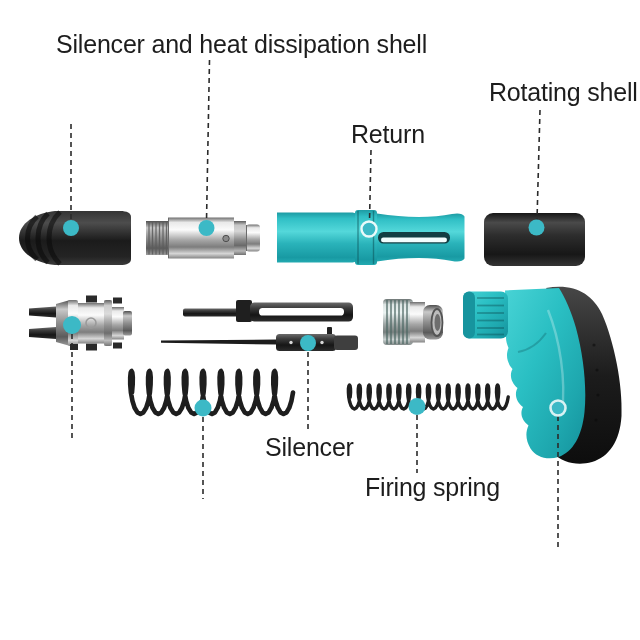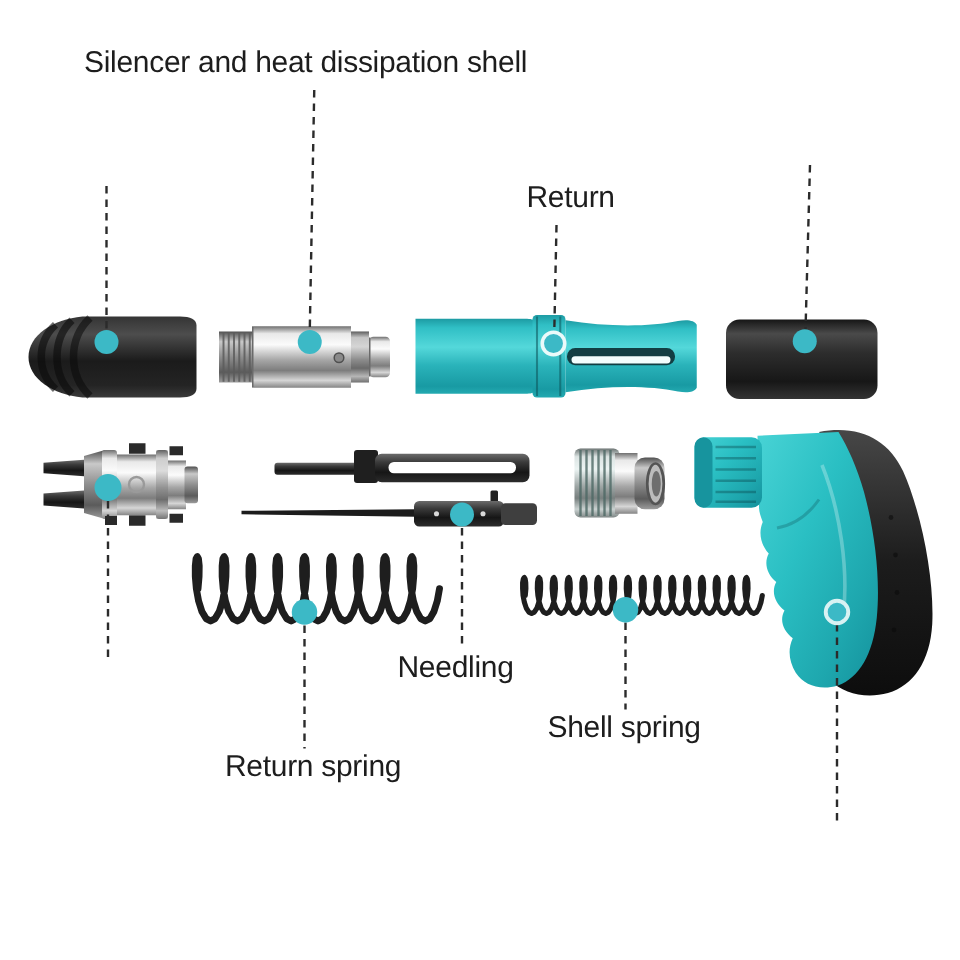--- a/index.html
+++ b/index.html
@@ -2,21 +2,21 @@
 <html><head>
 <meta charset="utf-8">
 <style>
   html,body{margin:0;padding:0;background:#ffffff;}
   .stage{
     position:relative;width:640px;height:640px;background:#ffffff;overflow:hidden;
     font-family:"Liberation Sans",sans-serif;
   }
   .stage svg{position:absolute;left:0;top:0;}
   .label{
-    position:absolute;font-size:20px;line-height:1.1;color:#1d1d1d;
+    position:absolute;font-size:25px;line-height:1.1;color:#1d1d1d;
     white-space:nowrap;letter-spacing:-0.2px;
   }
 </style>
 </head>
 <body>
 
 <div class="stage">
 
   <svg width="640" height="640" viewBox="0 0 640 640">
     <defs>
@@ -215,16 +215,16 @@
       <circle cx="72" cy="325" r="9" fill="#3cb9c6"></circle>
       <circle cx="308" cy="343" r="8" fill="#3cb9c6"></circle>
       <circle cx="203" cy="408" r="8.5" fill="#3cb9c6"></circle>
       <circle cx="417" cy="406.5" r="8.5" fill="#3cb9c6"></circle>
       <circle cx="558" cy="408" r="7.5" stroke="#d9f2f3" stroke-width="2.6" fill="#3cb9c6"></circle>
     </g>
   </svg>
 
   <div class="label" style="left:56px;top:31px">Silencer and heat dissipation shell</div>
   <div class="label" style="left:351px;top:121px">Return</div>
-  <div class="label" style="left:265px;top:434px">Needling</div>
-  <div class="label" style="left:150px;top:500px">Return spring</div>
-  <div class="label" style="left:365px;top:474px">Shell spring</div>
+  <div class="label" style="left:489px;top:79px">Rotating shell</div>
+  <div class="label" style="left:265px;top:434px">Silencer</div>
+  <div class="label" style="left:365px;top:474px">Firing spring</div>
 </div>
 
 </body></html>

